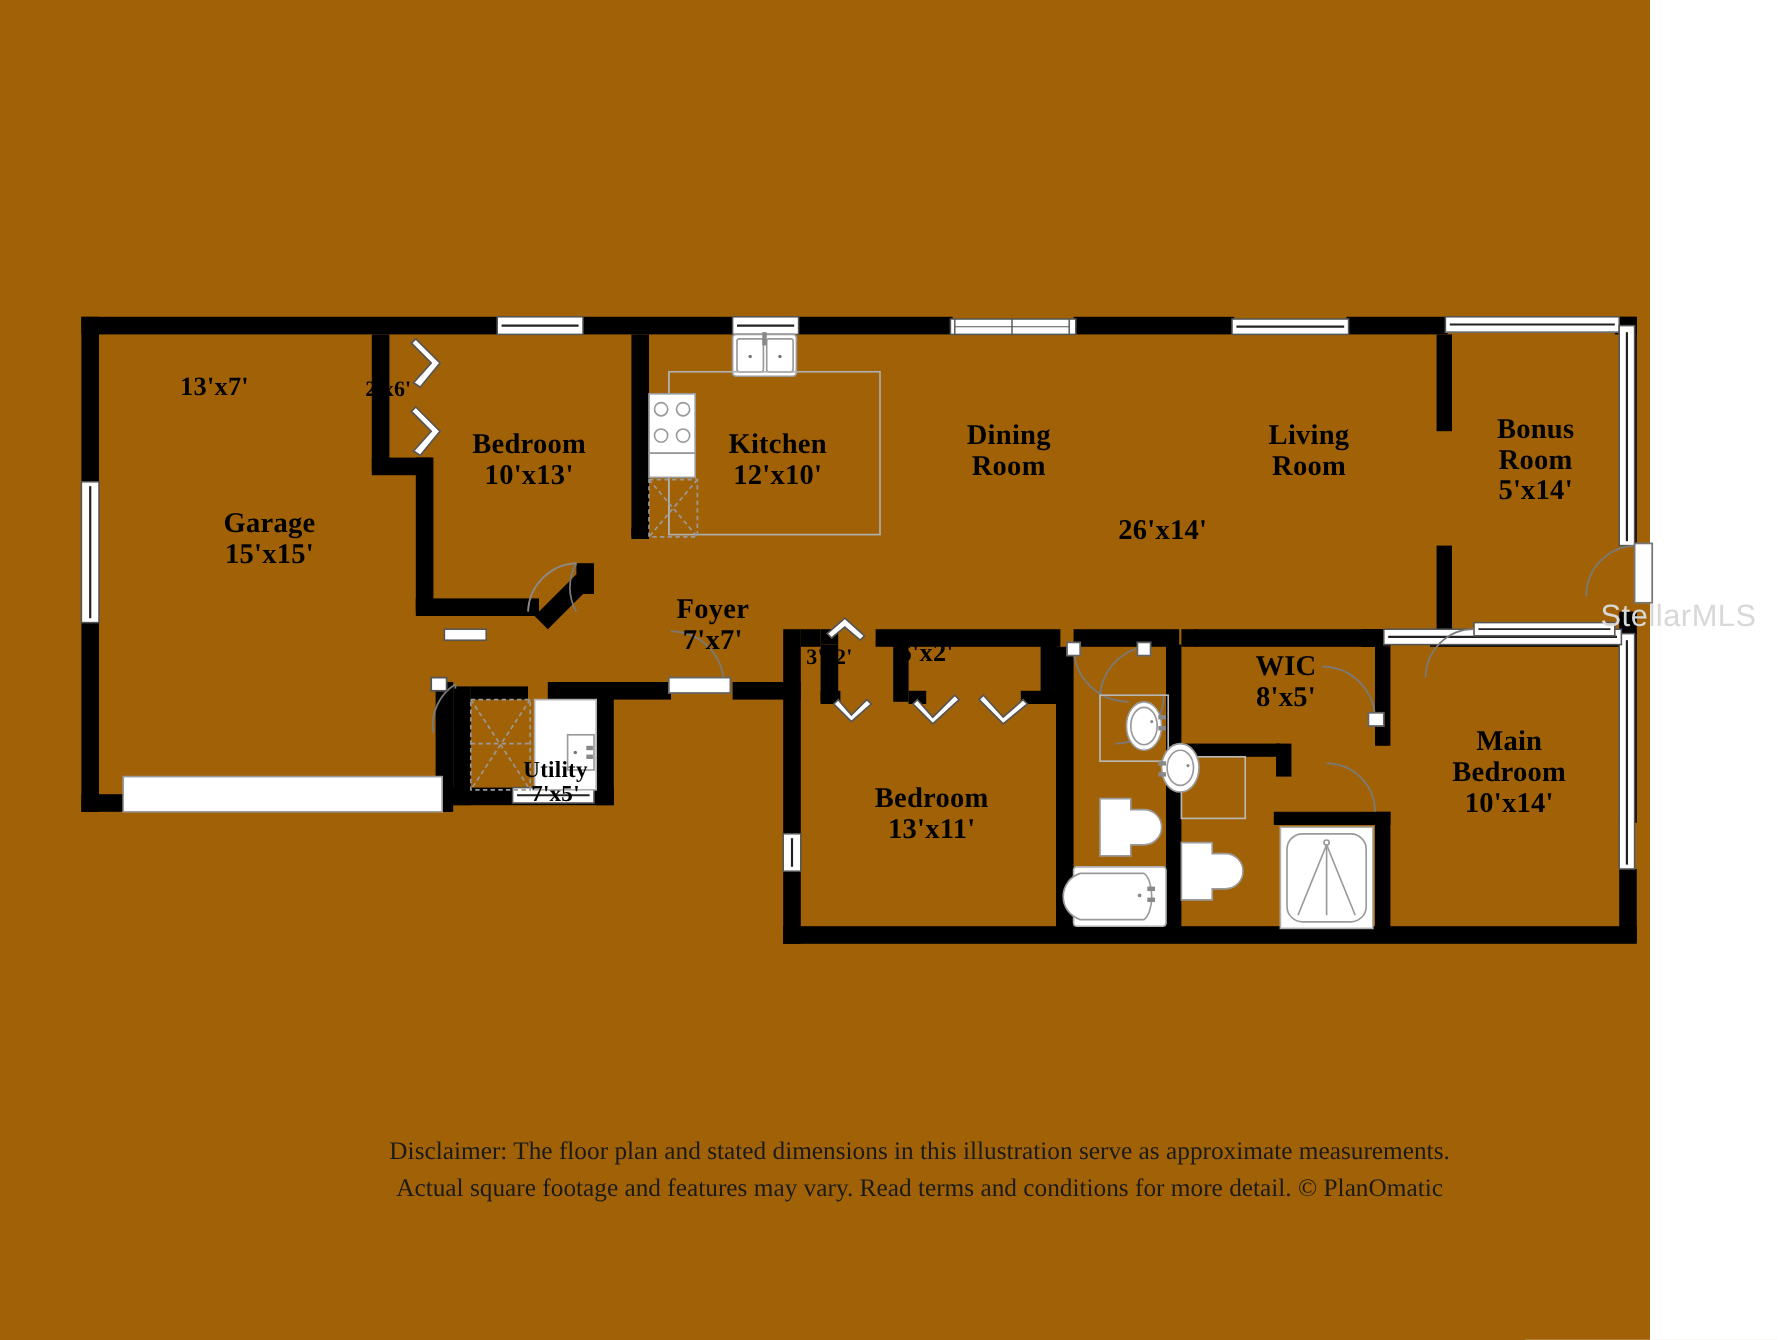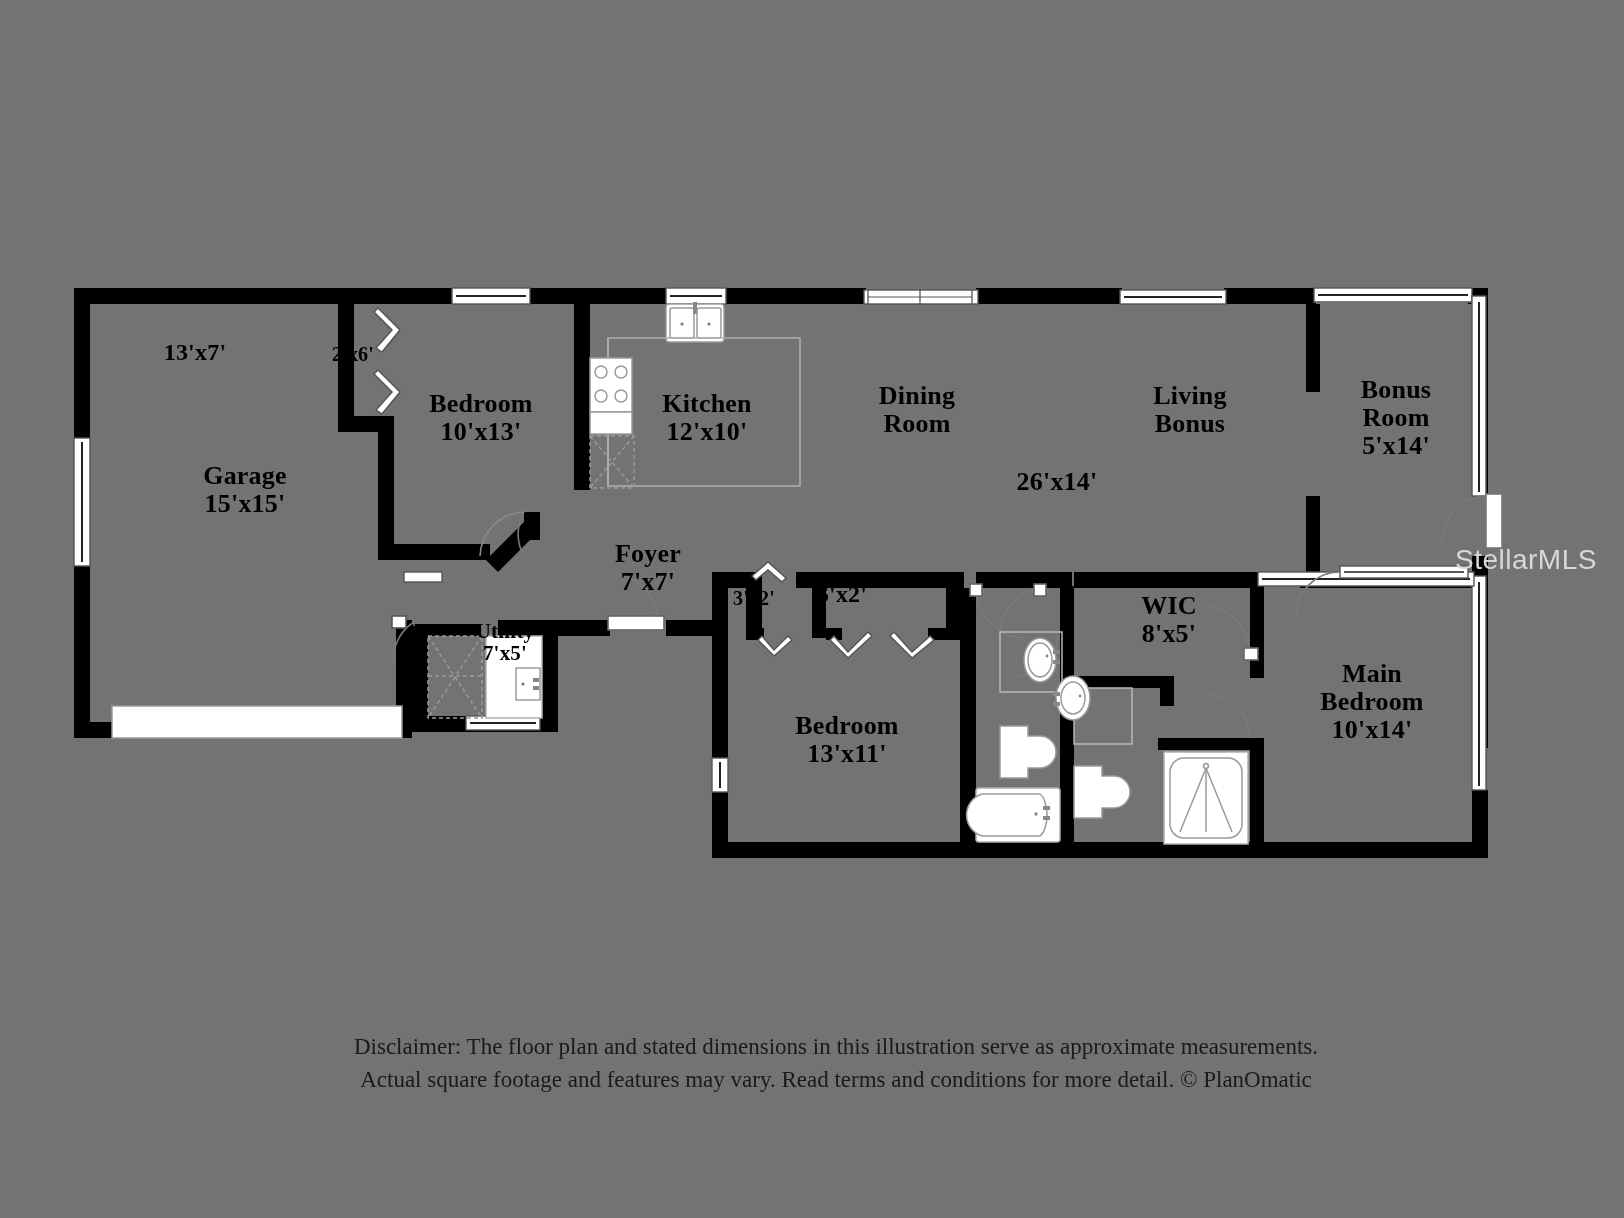--- a/index.html
+++ b/index.html
@@ -1,19 +1,19 @@
 <!DOCTYPE html>
 <html><head>
 <meta charset="utf-8">
 <title>Floor Plan</title>
 <style>
   html,body{margin:0;padding:0;background:#ffffff;}
   body{width:1624px;height:1218px;overflow:hidden;
        font-family:"Liberation Serif", serif;}
-  #stage{position:relative;width:1624px;height:1218px;background:#737373;}
+  #stage{position:relative;width:1500px;height:1218px;background:#a16207;}
 
   
   #plan{position:absolute;left:0;top:0;width:1624px;height:1000px;}
   #plan svg{display:block;}
 
   
   .lbl{position:absolute;text-align:center;color:#000;
        font-family:"Liberation Serif", serif;font-weight:bold;
        line-height:1.07;letter-spacing:.2px;white-space:pre-line;
        pointer-events:none;}
@@ -365,30 +365,30 @@
 
   <div class="lbl big" style="left:622px;top:376px;width:170px;margin-top:14px;">Kitchen
 12'x10'</div>
 
   <div class="lbl big" style="left:832px;top:382px;width:170px;">Dining
 Room</div>
 
   <div class="lbl big" style="left:972px;top:440px;width:170px;margin-top:28px;">26'x14'</div>
 
   <div class="lbl big" style="left:1110px;top:382px;width:160px;">Living
-Bonus</div>
+Room</div>
 
   <div class="lbl big" style="left:1320px;top:376px;width:152px;">Bonus
 Room
 5'x14'</div>
 
   <div class="lbl big" style="left:572px;top:528px;width:152px;margin-top:12px;">Foyer
 7'x7'</div>
 
-  <div class="lbl mid" style="left:452px;top:620px;width:106px;font-size:21px;">Utility
+  <div class="lbl mid" style="left:452px;top:688px;width:106px;font-size:21px;">Utility
 7'x5'</div>
 
   <div class="lbl small" style="left:722px;top:588px;width:64px;">3'x2'</div>
 
   <div class="lbl mid" style="left:800px;top:582px;width:84px;">6'x2'</div>
 
   <div class="lbl big" style="left:752px;top:712px;width:190px;">Bedroom
 13'x11'</div>
 
   <div class="lbl big" style="left:1092px;top:592px;width:154px;">WIC

